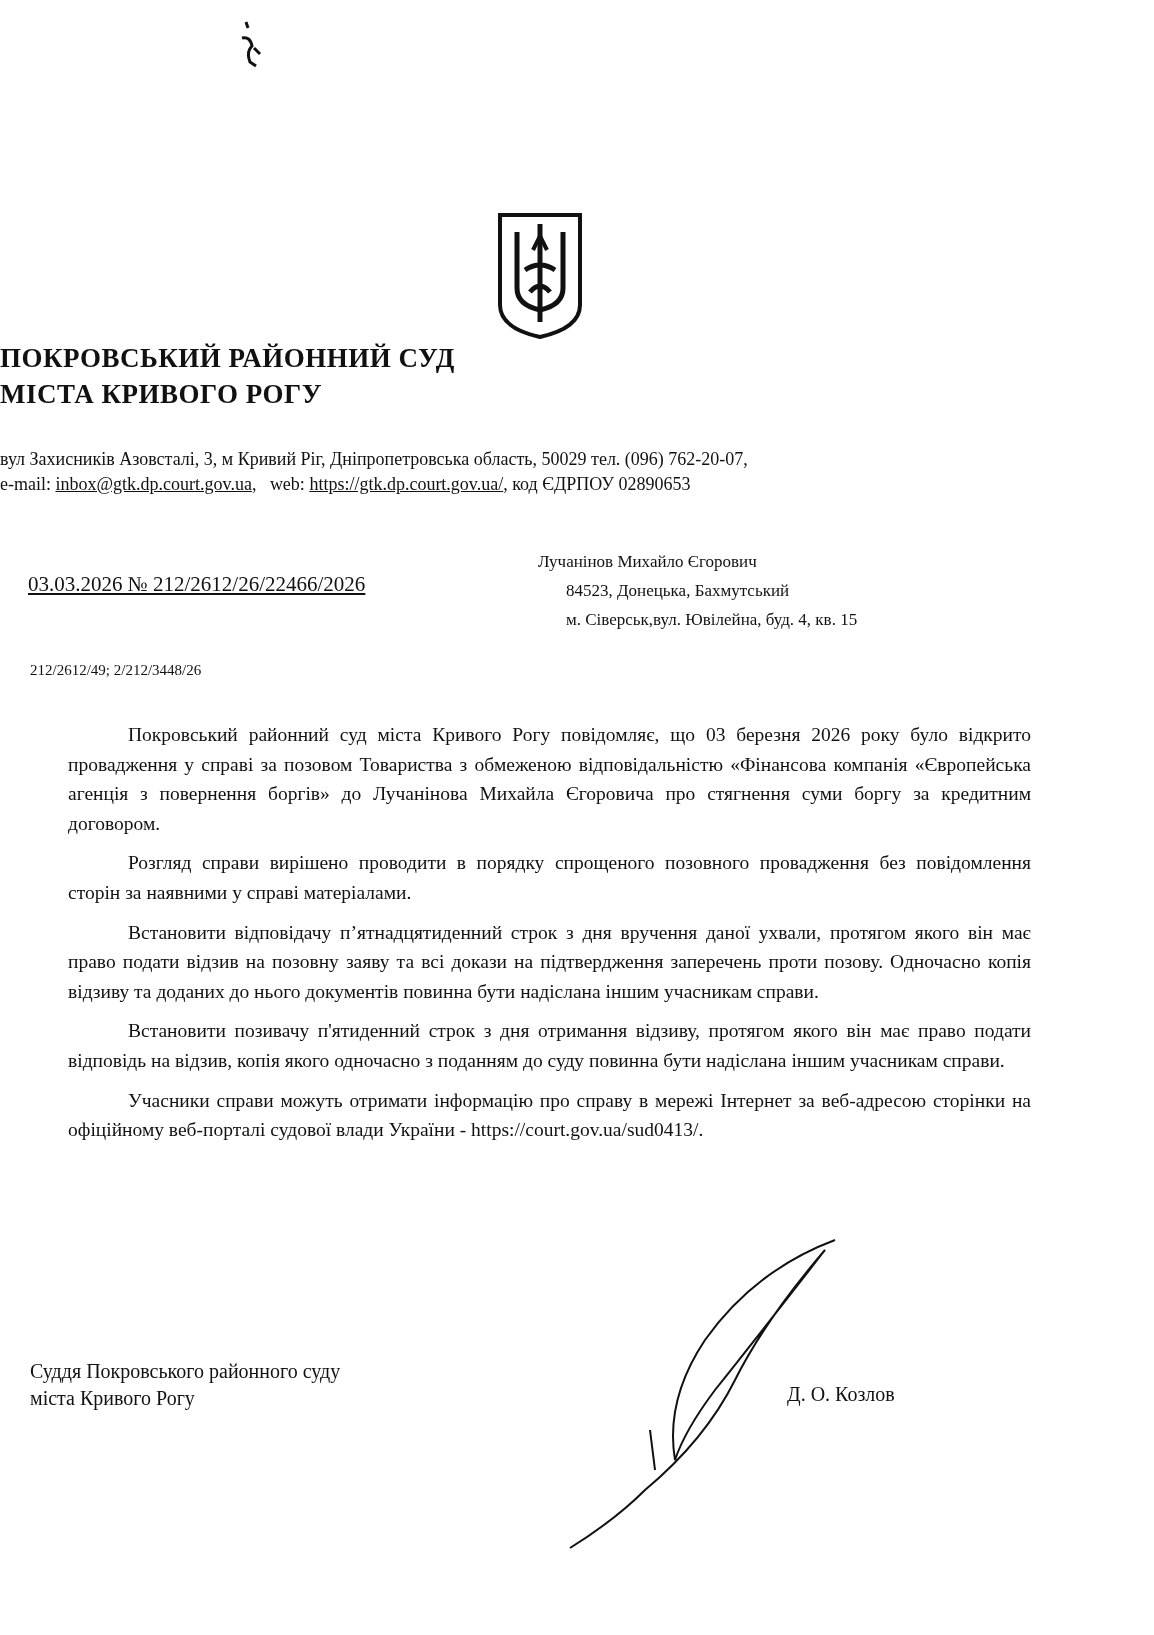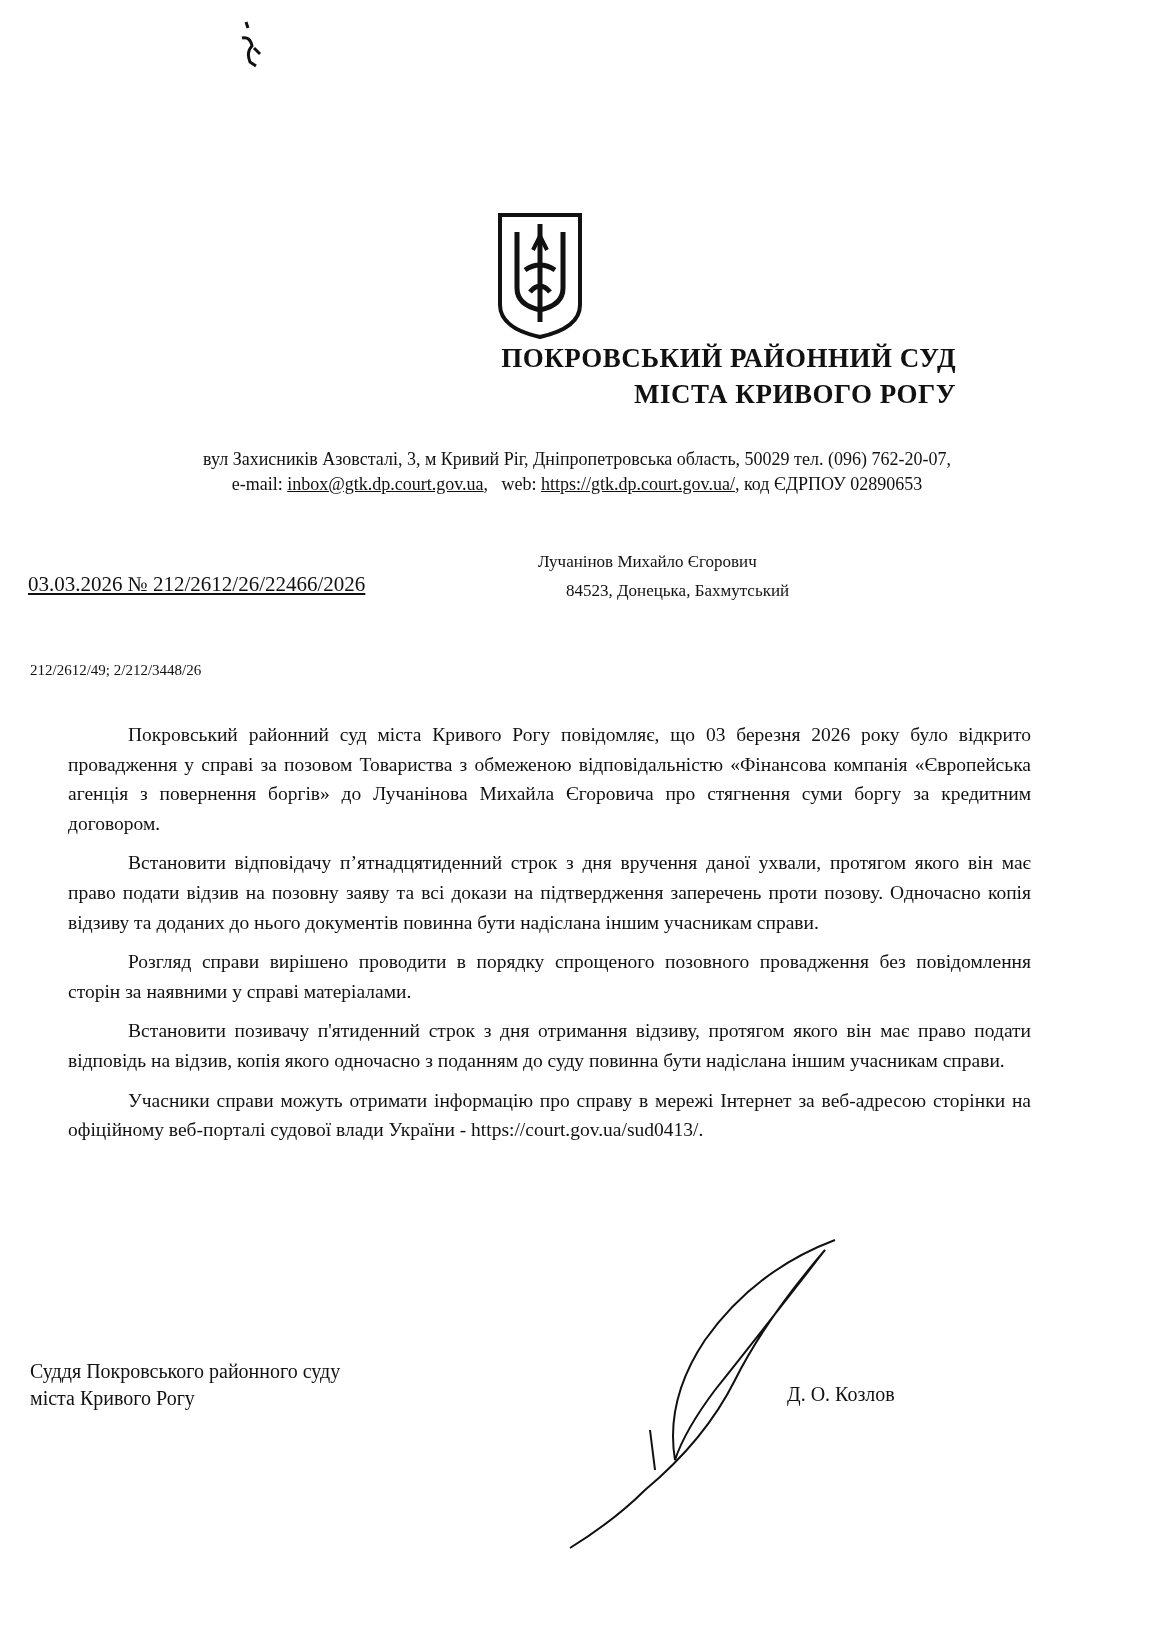--- a/index.html
+++ b/index.html
@@ -1,25 +1,25 @@
 <!DOCTYPE html>
 <html><head>
 <meta charset="utf-8">
 <style>
   html, body { margin: 0; padding: 0; background: #ffffff; }
   body { width: 1154px; height: 1635px; position: relative; overflow: hidden;
          font-family: "Liberation Serif", "DejaVu Serif", serif; color: #111; }
   .abs { position: absolute; }
   .mark { left: 232px; top: 18px; width: 36px; height: 60px; }
   .trident { left: 495px; top: 210px; width: 90px; height: 130px; }
-  .court-name { left: 0; width: 956px; text-align: right; font-weight: bold;
+  .court-name { left: 0; width: 956px; text-align: left; font-weight: bold;
                 font-size: 27px; letter-spacing: 0.5px; line-height: 36px; }
   .cn1 { top: 340px; }
   .cn2 { top: 376px; }
-  .contact { left: 0; width: 1154px; text-align: center; font-size: 18px; line-height: 26px; }
+  .contact { left: 0; width: 1154px; text-align: left; font-size: 18px; line-height: 26px; }
   .ct1 { top: 446px; }
   .ct2 { top: 471px; }
   .u { text-decoration: underline; }
   .refline { left: 28px; top: 572px; font-size: 21px; text-decoration: underline; }
   .subref { left: 30px; top: 662px; font-size: 15px; }
   .addressee { left: 538px; top: 547px; font-size: 17px; line-height: 29px; }
   .addressee div.indent { padding-left: 28px; }
   .body-text { left: 58px; top: 710px; width: 983px; font-size: 19.5px; line-height: 29.6px;
                text-align: justify; }
   .body-text p { margin: 10px; text-indent: 60px; }
@@ -52,26 +52,27 @@
   <span class="u">https://gtk.dp.court.gov.ua/</span>,
   <span>код ЄДРПОУ 02890653</span>
 </div>
 
 <div class="abs refline">03.03.2026 № 212/2612/26/22466/2026</div>
 <div class="abs subref">212/2612/49; 2/212/3448/26</div>
 
 <div class="abs addressee">
   <div>Лучанінов Михайло Єгорович</div>
   <div class="indent">84523, Донецька, Бахмутський</div>
+  <div class="indent">м. Сіверськ,вул. Ювілейна, буд. 4, кв. 15</div>
 </div>
 
 <div class="abs body-text">
   <p>Покровський районний суд міста Кривого Рогу повідомляє, що 03 березня 2026 року було відкрито провадження у справі за позовом Товариства з обмеженою відповідальністю «Фінансова компанія «Європейська агенція з повернення боргів» до Лучанінова Михайла Єгоровича про стягнення суми боргу за кредитним договором.</p>
+  <p>Розгляд справи вирішено проводити в порядку спрощеного позовного провадження без повідомлення сторін за наявними у справі матеріалами.</p>
   <p>Встановити відповідачу п’ятнадцятиденний строк з дня вручення даної ухвали, протягом якого він має право подати відзив на позовну заяву та всі докази на підтвердження заперечень проти позову. Одночасно копія відзиву та доданих до нього документів повинна бути надіслана іншим учасникам справи.</p>
-  <p>Розгляд справи вирішено проводити в порядку спрощеного позовного провадження без повідомлення сторін за наявними у справі матеріалами.</p>
   <p>Встановити позивачу п'ятиденний строк з дня отримання відзиву, протягом якого він має право подати відповідь на відзив, копія якого одночасно з поданням до суду повинна бути надіслана іншим учасникам справи.</p>
   <p>Учасники справи можуть отримати інформацію про справу в мережі Інтернет за веб-адресою сторінки на офіційному веб-порталі судової влади України - https://court.gov.ua/sud0413/.</p>
 </div>
 
 <div class="abs judge-title">
   <div>Суддя Покровського районного суду</div>
   <div>міста Кривого Рогу</div>
 </div>
 
 <svg class="abs signature" viewBox="0 0 300 320">

